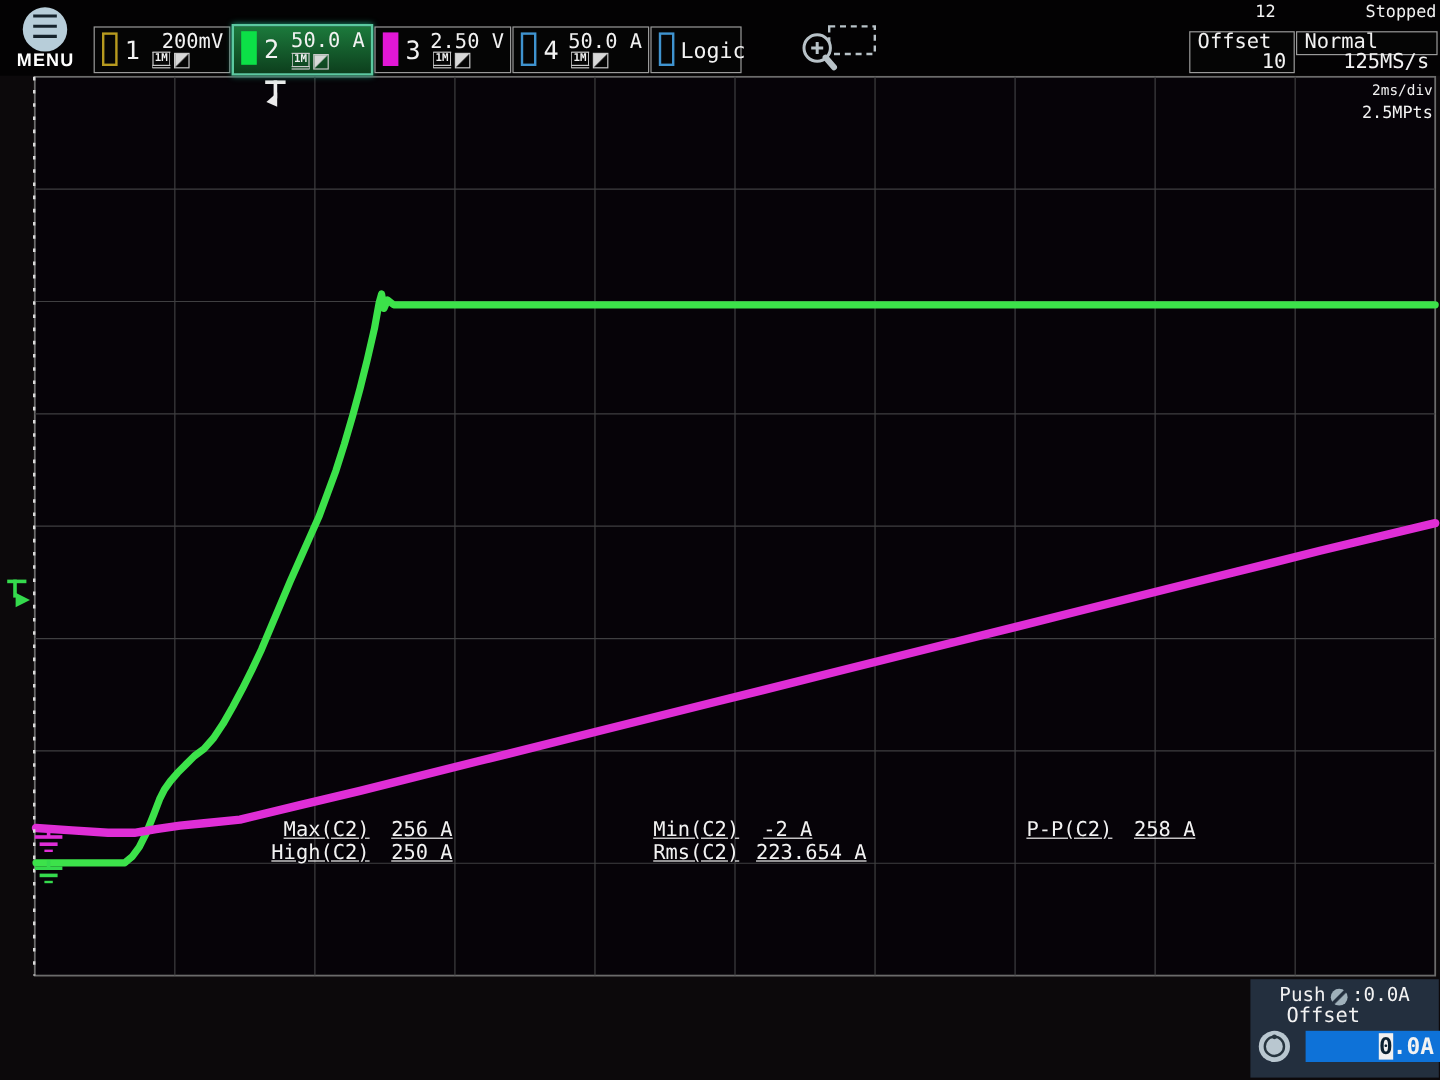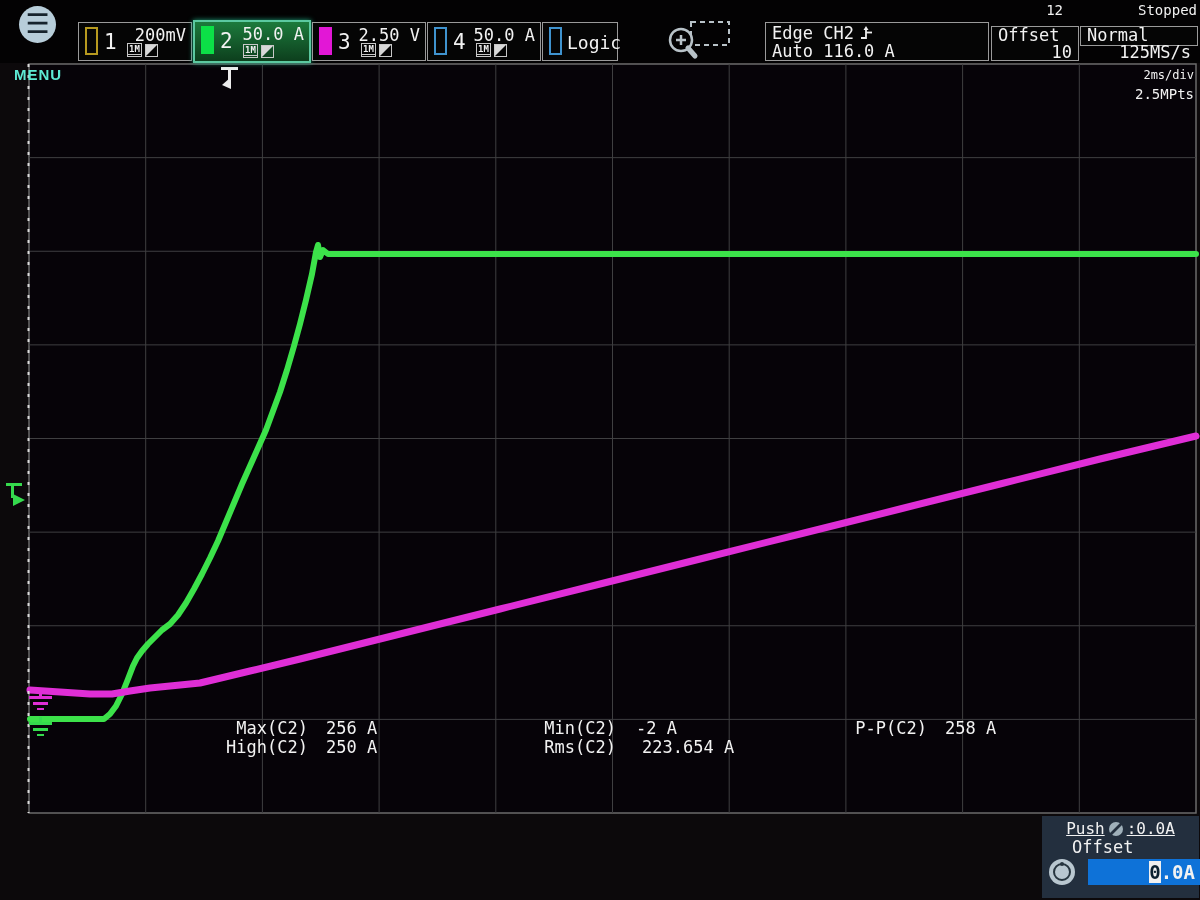--- a/index.html
+++ b/index.html
@@ -6,50 +6,50 @@
   body{
     width:1200px;height:900px;overflow:hidden;position:relative;
     background:#0c090b;color:#f2f2f2;
     font-family:"DejaVu Sans Mono",monospace;
   }
   
   #topbar{position:absolute;left:0;top:0;width:1200px;height:63px;background:#030203;z-index:3;}
   #menu-btn{position:absolute;left:19px;top:6px;width:37px;height:37px;border-radius:50%;
     background:#b7cdd9;color:#16232c;font-size:27px;line-height:36px;text-align:center;cursor:pointer;}
   #menu-label{position:absolute;left:6px;top:42px;width:64px;text-align:center;
-    font-family:"Liberation Sans",sans-serif;font-weight:bold;font-size:15px;color:#5eead4;letter-spacing:1px;margin-top:24px;}
+    font-family:"Liberation Sans",sans-serif;font-weight:bold;font-size:15px;color:#ffffff;letter-spacing:1px;}
   .chbox{position:absolute;top:22px;height:39px;background:#050505;border:1px solid #9a9a9a;box-sizing:border-box;}
   .chbox.sel{top:20px;height:43px;background:linear-gradient(180deg,#1c7a3c,#0d3f1d);
     border:2px solid #5bc9a0;box-shadow:0 0 5px #1e9c77;}
   .ind{position:absolute;left:6px;top:4px;width:13px;height:28px;box-sizing:border-box;}
   .chnum{position:absolute;left:25px;top:7px;font-size:21px;}
   .chval{position:absolute;right:5px;top:2px;font-size:17px;}
   .icons{position:absolute;left:48px;bottom:3px;display:flex;gap:3px;align-items:flex-end;}
   .imp{font-size:9px;line-height:10px;border:1px solid #c8c8c8;border-bottom:3px double #c8c8c8;
     padding:0 1px;color:#efefef;font-weight:bold;}
   .coup{width:13px;height:13px;border:1px solid #c8c8c8;box-sizing:border-box;
     background:linear-gradient(135deg,#d8d8d8 46%,rgba(0,0,0,0) 54%);}
   .tbox{position:absolute;background:#050505;border:1px solid #9a9a9a;box-sizing:border-box;
     padding:1px 6px;font-size:17px;line-height:18px;}
   .tline{display:flex;align-items:center;gap:6px;}
   .rightal{text-align:right;}
   #status-count,#status-state{position:absolute;top:2px;font-size:14px;z-index:3;}
   #timebase{position:absolute;right:6px;top:66px;text-align:right;z-index:2;line-height:19px;}
   #tb-scale{font-size:12px;}
   #tb-pts{font-size:14px;}
   
-  .mcol{position:absolute;top:719px;z-index:2;}
+  .mcol{position:absolute;top:683px;z-index:2;text-decoration:underline;}
   .mrow{display:flex;line-height:19px;font-size:17px;white-space:pre;}
   .mlabel{display:inline-block;text-align:right;}
   .mval{margin-left:18px;}
   
   #offset-panel{position:absolute;left:1042px;top:816px;width:157px;height:82px;
     background:#232f3e;z-index:3;}
   #push-row{position:absolute;left:0;top:3px;width:100%;display:flex;justify-content:center;
-    align-items:center;gap:2px;font-size:16px;text-decoration:underline;}
+    align-items:flex-end;gap:2px;font-size:16px;}
   .pushk{display:inline-block;width:14px;height:14px;border-radius:50%;
     background:linear-gradient(135deg,#9fb0ba 40%,#232f3e 46%,#232f3e 54%,#9fb0ba 60%);margin:0 2px;}
   #offset-title{position:absolute;left:30px;top:21px;width:110px;text-align:left;font-size:17px;}
   #offset-knob{position:absolute;left:7px;top:43px;width:26px;height:26px;border-radius:50%;background:#b9c7d0;cursor:pointer;}
   #offset-knob::before{content:'';position:absolute;left:4px;top:4px;right:4px;bottom:4px;
     border:2px solid #27353f;border-radius:50%;box-sizing:border-box;}
   #offset-knob::after{content:'';position:absolute;left:11px;top:3px;width:4px;height:4px;
     background:#27353f;border-radius:50%;}
   #offset-value{position:absolute;left:46px;top:43px;width:112px;height:26px;background:#0e72d8;
     font-size:19px;font-weight:bold;line-height:26px;text-align:right;padding-right:5px;box-sizing:border-box;cursor:pointer;}
@@ -161,31 +161,20 @@
   </div>
 
   <svg style="position:absolute;left:655px;top:15px;" width="80" height="46">
     <rect x="36" y="7" width="38" height="23" fill="none" stroke="#b8c2c8" stroke-width="2" stroke-dasharray="5 4"></rect>
     <circle cx="26" cy="25" r="11" fill="#030203" stroke="#b8c2c8" stroke-width="2.5"></circle>
     <line x1="21" y1="25" x2="31" y2="25" stroke="#b8c2c8" stroke-width="2.5"></line>
     <line x1="26" y1="20" x2="26" y2="30" stroke="#b8c2c8" stroke-width="2.5"></line>
     <line x1="33" y1="33" x2="40" y2="41" stroke="#b8c2c8" stroke-width="5" stroke-linecap="round"></line>
   </svg>
 
-  <div class="tbox" style="left:765px;top:22px;width:224px;height:39px;">
-    <div class="tline">
-      <span>Edge CH2</span>
-      <svg width="15" height="16">
-        <polyline points="1,13 6,13 6,3" stroke="#eee" stroke-width="1.8" fill="none"></polyline>
-        <line x1="6" y1="7.5" x2="12" y2="7.5" stroke="#eee" stroke-width="1.8"></line>
-        <polygon points="3.5,5 6,1 8.5,5" fill="#eee"></polygon>
-      </svg>
-    </div>
-    <div>Auto 116.0 A</div>
-  </div>
 
   <div class="tbox" style="left:991px;top:26px;width:88px;height:35px;padding:0 6px;">
     <div style="line-height:17px;">Offset</div>
     <div class="rightal" style="line-height:16px;">10</div>
   </div>
 
   <div class="tbox" style="left:1080px;top:26px;width:118px;height:20px;padding:0 6px;">
     <div style="line-height:17px;">Normal</div>
     <div class="rightal" style="line-height:16px;">125MS/s</div>
   </div>
@@ -209,21 +198,21 @@
     <span class="mval">250 A</span>
   </div>
 </div>
 <div class="mcol" style="left:528px;">
   <div class="mrow">
     <span class="mlabel" style="width:88px;">Min(C2)</span>
     <span class="mval" style="margin-left:20px;">-2 A</span>
   </div>
   <div class="mrow">
     <span class="mlabel" style="width:88px;">Rms(C2)</span>
-    <span class="mval" style="margin-left:26px;">223.654 A</span>
+    <span class="mval" style="margin-left:14px;">223.654 A</span>
   </div>
 </div>
 <div class="mcol" style="left:845px;">
   <div class="mrow">
     <span class="mlabel" style="width:82px;">P-P(C2)</span>
     <span class="mval">258 A</span>
   </div>
 </div>
 
 <div id="offset-panel">

